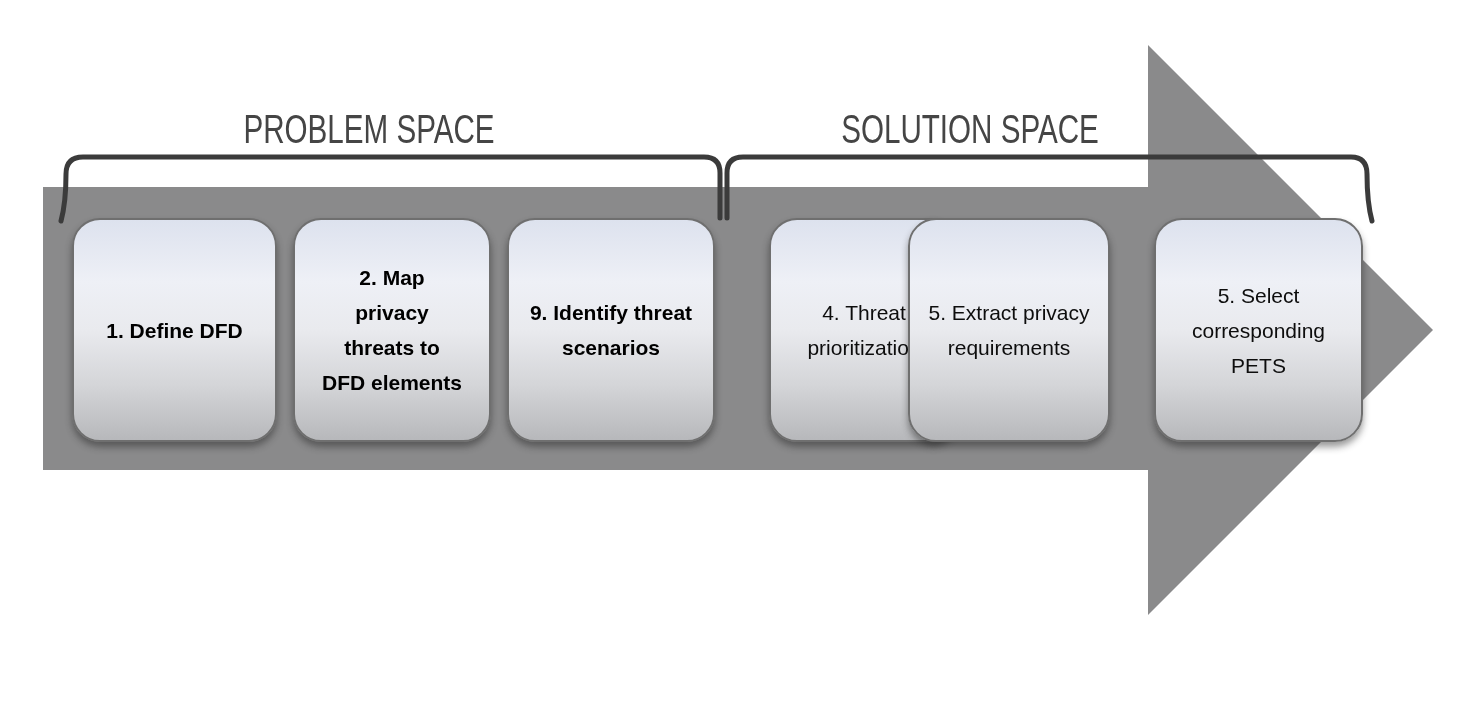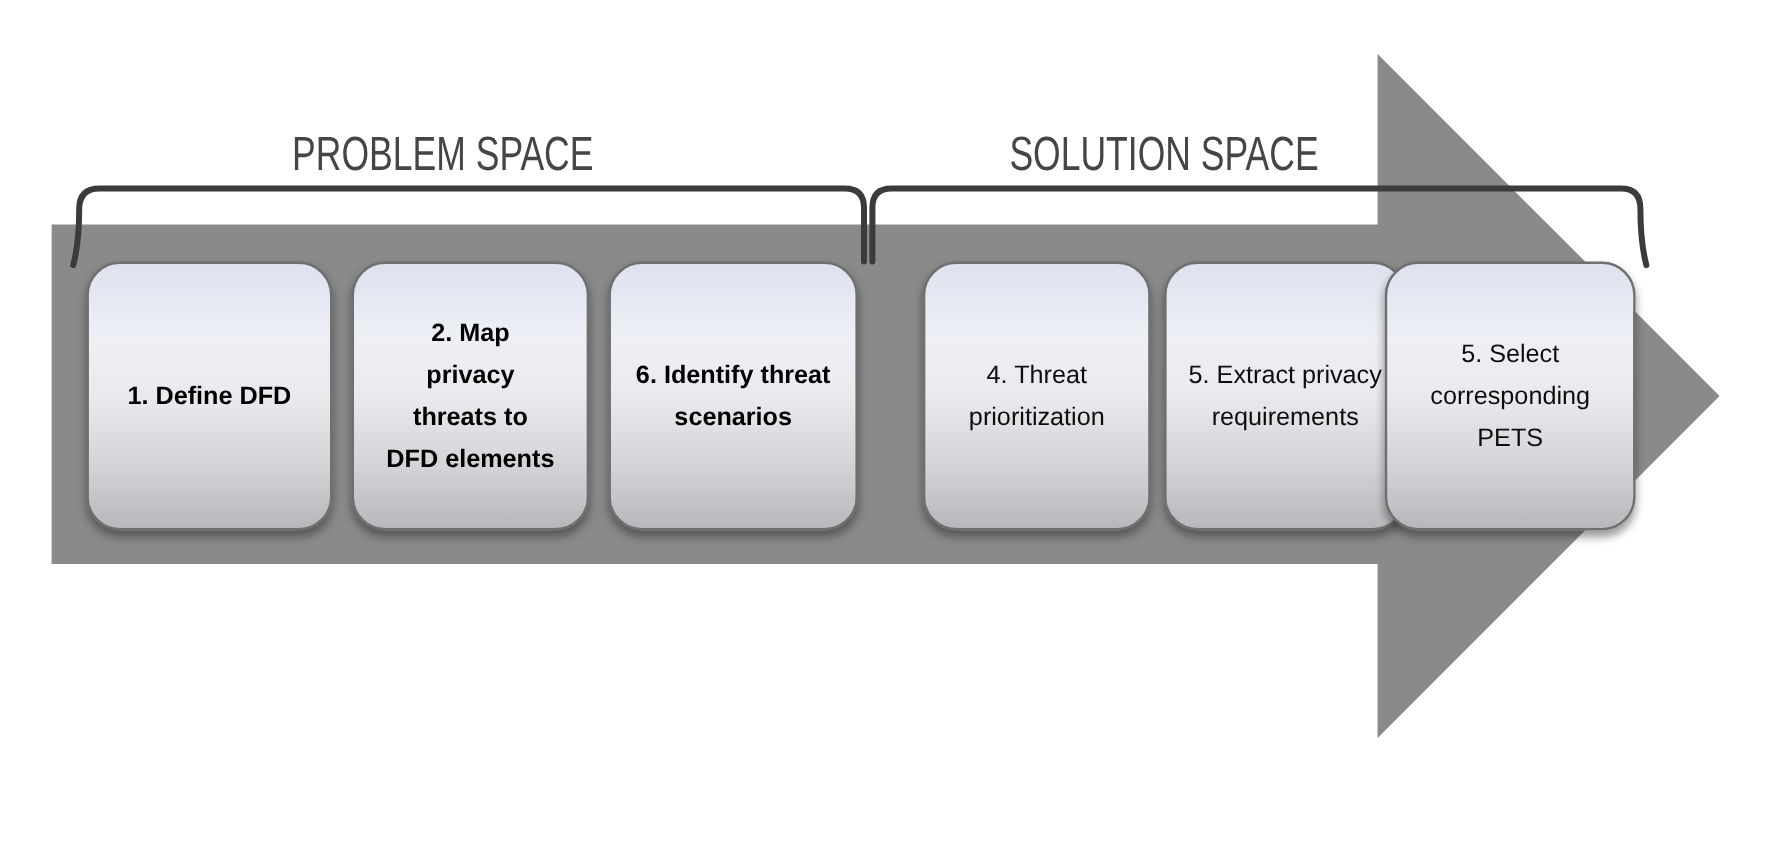--- a/index.html
+++ b/index.html
@@ -43,21 +43,21 @@
     font-size:21px;
     line-height:35px;
     color:#0d0d0d;
     padding:0 12px;
   }
   .step-box.bold{font-weight:700;color:#000;}
   .step-box.s1{left:72px;width:205px;}
   .step-box.s2{left:293px;width:198px;padding:0 26px;}
   .step-box.s3{left:507px;width:208px;}
   .step-box.s4{left:769px;width:190px;text-align:center;}
-  .step-box.s5{left:970px;width:202px;}
+  .step-box.s5{left:908px;width:202px;}
   .step-box.s6{left:1154px;width:209px;}
 </style>
 </head>
 <body>
 
 <div class="canvas">
 
   <svg class="layer-svg" viewBox="0 0 1472 711">
 
     <polygon points="43,187 1148,187 1148,45 1433,330 1148,615 1148,470 43,470" fill="#8a8a8b"></polygon>
@@ -68,21 +68,21 @@
   </svg>
 
   <div class="space-label problem">PROBLEM SPACE</div>
 
   <div class="space-label solution">SOLUTION SPACE</div>
 
   <div class="step-box bold s1">1. Define DFD</div>
 
   <div class="step-box bold s2">2. Map privacy threats to DFD elements</div>
 
-  <div class="step-box bold s3">6. Identify threat scenarios</div>
+  <div class="step-box bold s3">9. Identify threat scenarios</div>
 
   <div class="step-box s4">4. Threat prioritization</div>
 
   <div class="step-box s5">5. Extract privacy requirements</div>
 
   <div class="step-box s6">5. Select corresponding PETS</div>
 
 </div>
 
 </body></html>

